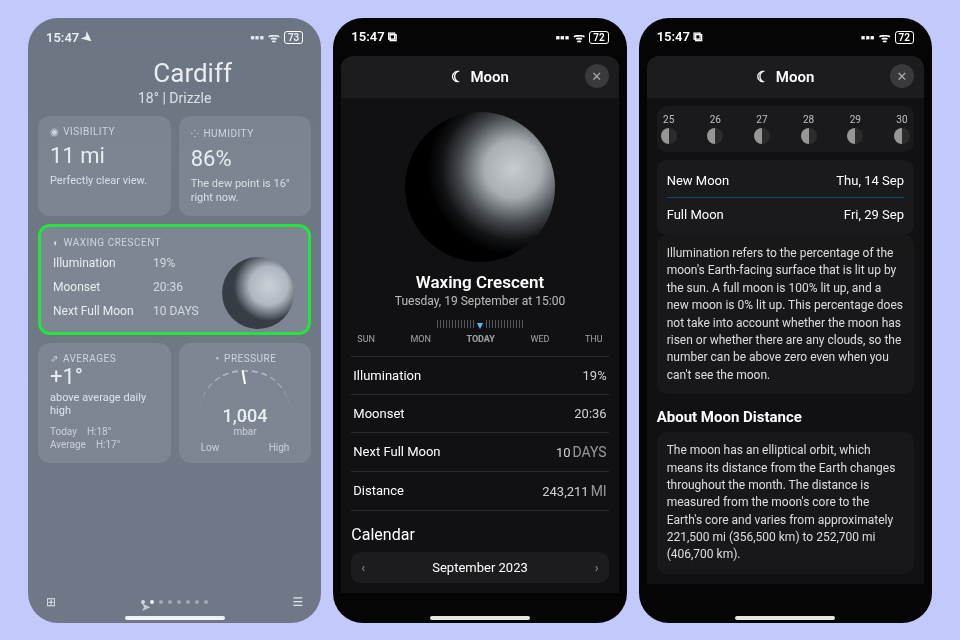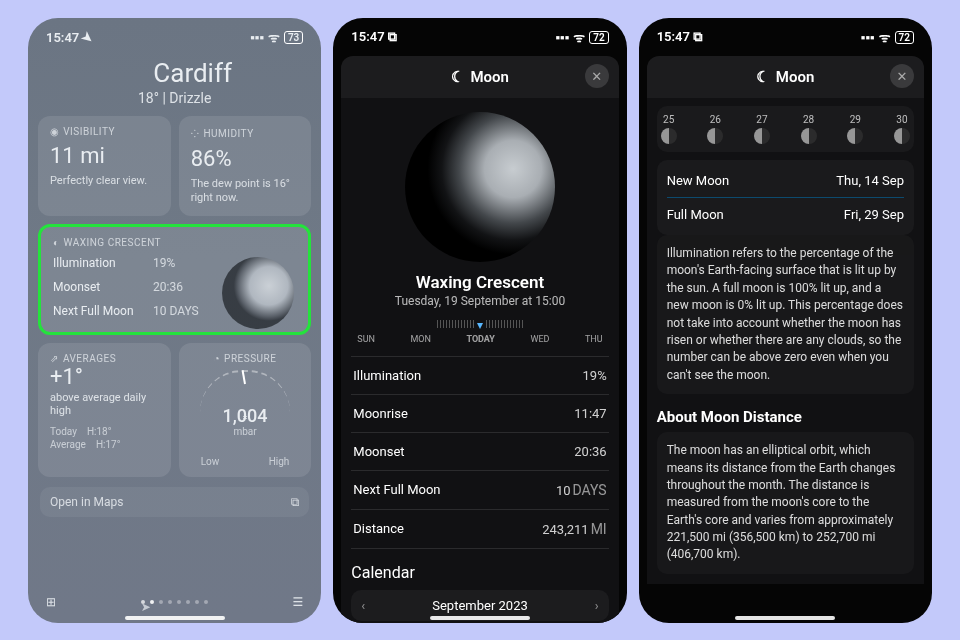--- a/index.html
+++ b/index.html
@@ -72,21 +72,21 @@
   .avg-card .temp { font-size:22px; }
   .avg-card .desc { font-size:11px; opacity:.9; line-height:1.25; margin-top:2px; }
   .avg-card .minmax { font-size:10px; opacity:.7; margin-top:8px; display:flex; flex-direction:column; gap:2px; }
   .avg-card .minmax span { display:flex; gap:10px; }
 
   .press-card { text-align:center; }
   .gauge { width:90px; height:42px; margin:6px auto 0; border-top:2px dashed rgba(255,255,255,.4); border-radius:90px 90px 0 0; position:relative; }
   .gauge::after { content:''; position:absolute; left:50%; top:-2px; width:2px; height:14px; background:#fff; transform:translateX(-50%) rotate(-10deg); transform-origin:bottom; }
   .press-val { font-size:18px; font-weight:500; margin-top:-18px; }
   .press-unit { font-size:10px; opacity:.7; }
-  .press-lowhigh { display:flex; justify-content:space-between; font-size:10px; opacity:.7; padding:0 10px; margin-top:19px; }
+  .press-lowhigh { display:flex; justify-content:space-between; font-size:10px; opacity:.7; padding:0 10px; margin-top:5px; }
 
   .open-maps { margin:10px 12px 0; padding:8px 10px; background:rgba(255,255,255,.07); border-radius:10px; font-size:12px; opacity:.85; display:flex; justify-content:space-between; align-items:center; }
 
   .bottom-bar { position:absolute; bottom:14px; left:0; right:0; display:flex; justify-content:space-between; align-items:center; padding:0 18px; opacity:.9; }
   .dots { display:flex; gap:5px; }
   .dots span { width:4px; height:4px; background:#fff; border-radius:50%; opacity:.4; }
   .dots span.active { opacity:1; }
   .home-ind { position:absolute; bottom:3px; left:50%; transform:translateX(-50%); width:100px; height:4px; background:#fff; border-radius:3px; opacity:.9; }
 
   
@@ -226,24 +226,20 @@
         <div class="press-val">1,004</div>
         <div class="press-unit">mbar</div>
         <div class="press-lowhigh">
             <span>Low</span>
             <span>High</span>
           </div>
       </div>
     </div>
   </div>
 
-  <div class="open-maps">
-    <span>Open in Maps</span>
-    <span>⧉</span>
-  </div>
 
   <div class="bottom-bar">
     <span>⊞</span>
     <div class="dots">
       <span style="opacity:.8;">➤</span>
       <span class="active"></span>
         <span></span>
         <span></span>
         <span></span>
         <span></span>
@@ -314,24 +310,20 @@
       <span>WED</span>
       <span>THU</span>
     </div>
 
     <div class="data-table">
       <div class="drow">
           <span>Illumination</span>
           <span class="val">19%</span>
         </div>
       <div class="drow">
-          <span>Moonrise</span>
-          <span class="val">11:47</span>
-        </div>
-      <div class="drow">
           <span>Moonset</span>
           <span class="val">20:36</span>
         </div>
       <div class="drow">
           <span>Next Full Moon</span>
           <span class="val"><span>10</span><span class="unit-sm">DAYS</span></span>
         </div>
       <div class="drow">
           <span>Distance</span>
           <span class="val"><span>243,211</span><span class="unit-sm">MI</span></span>

